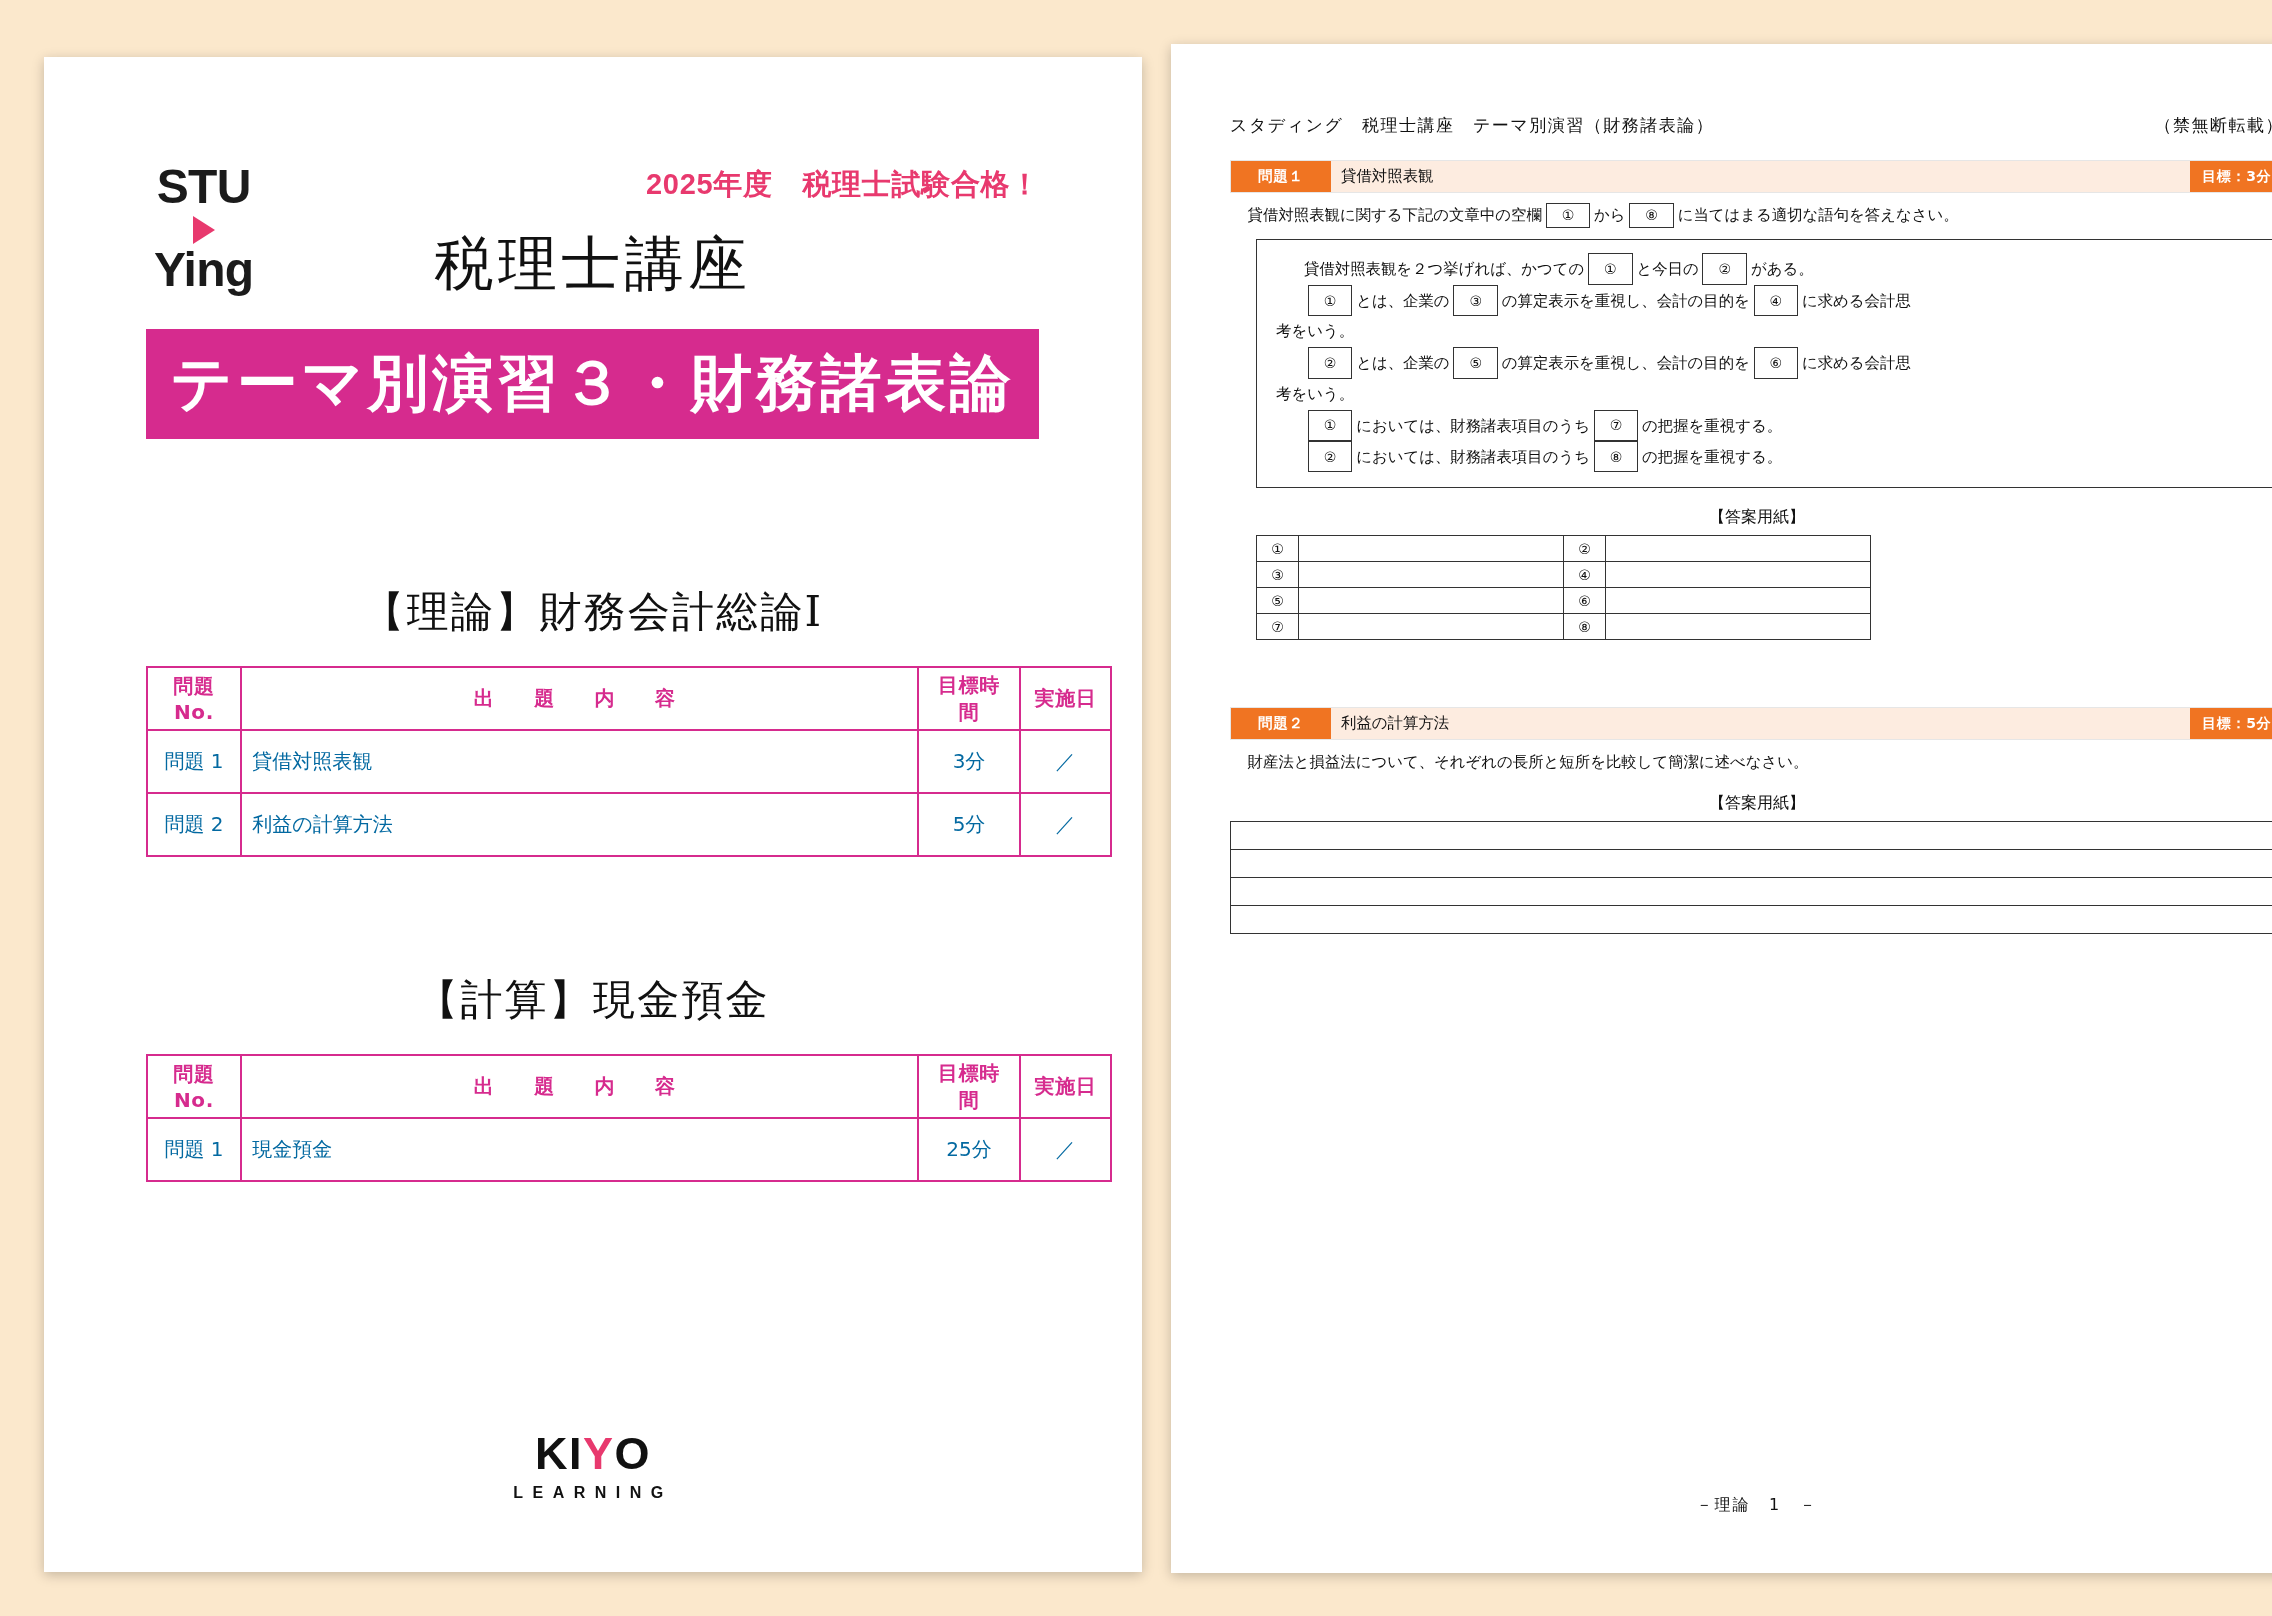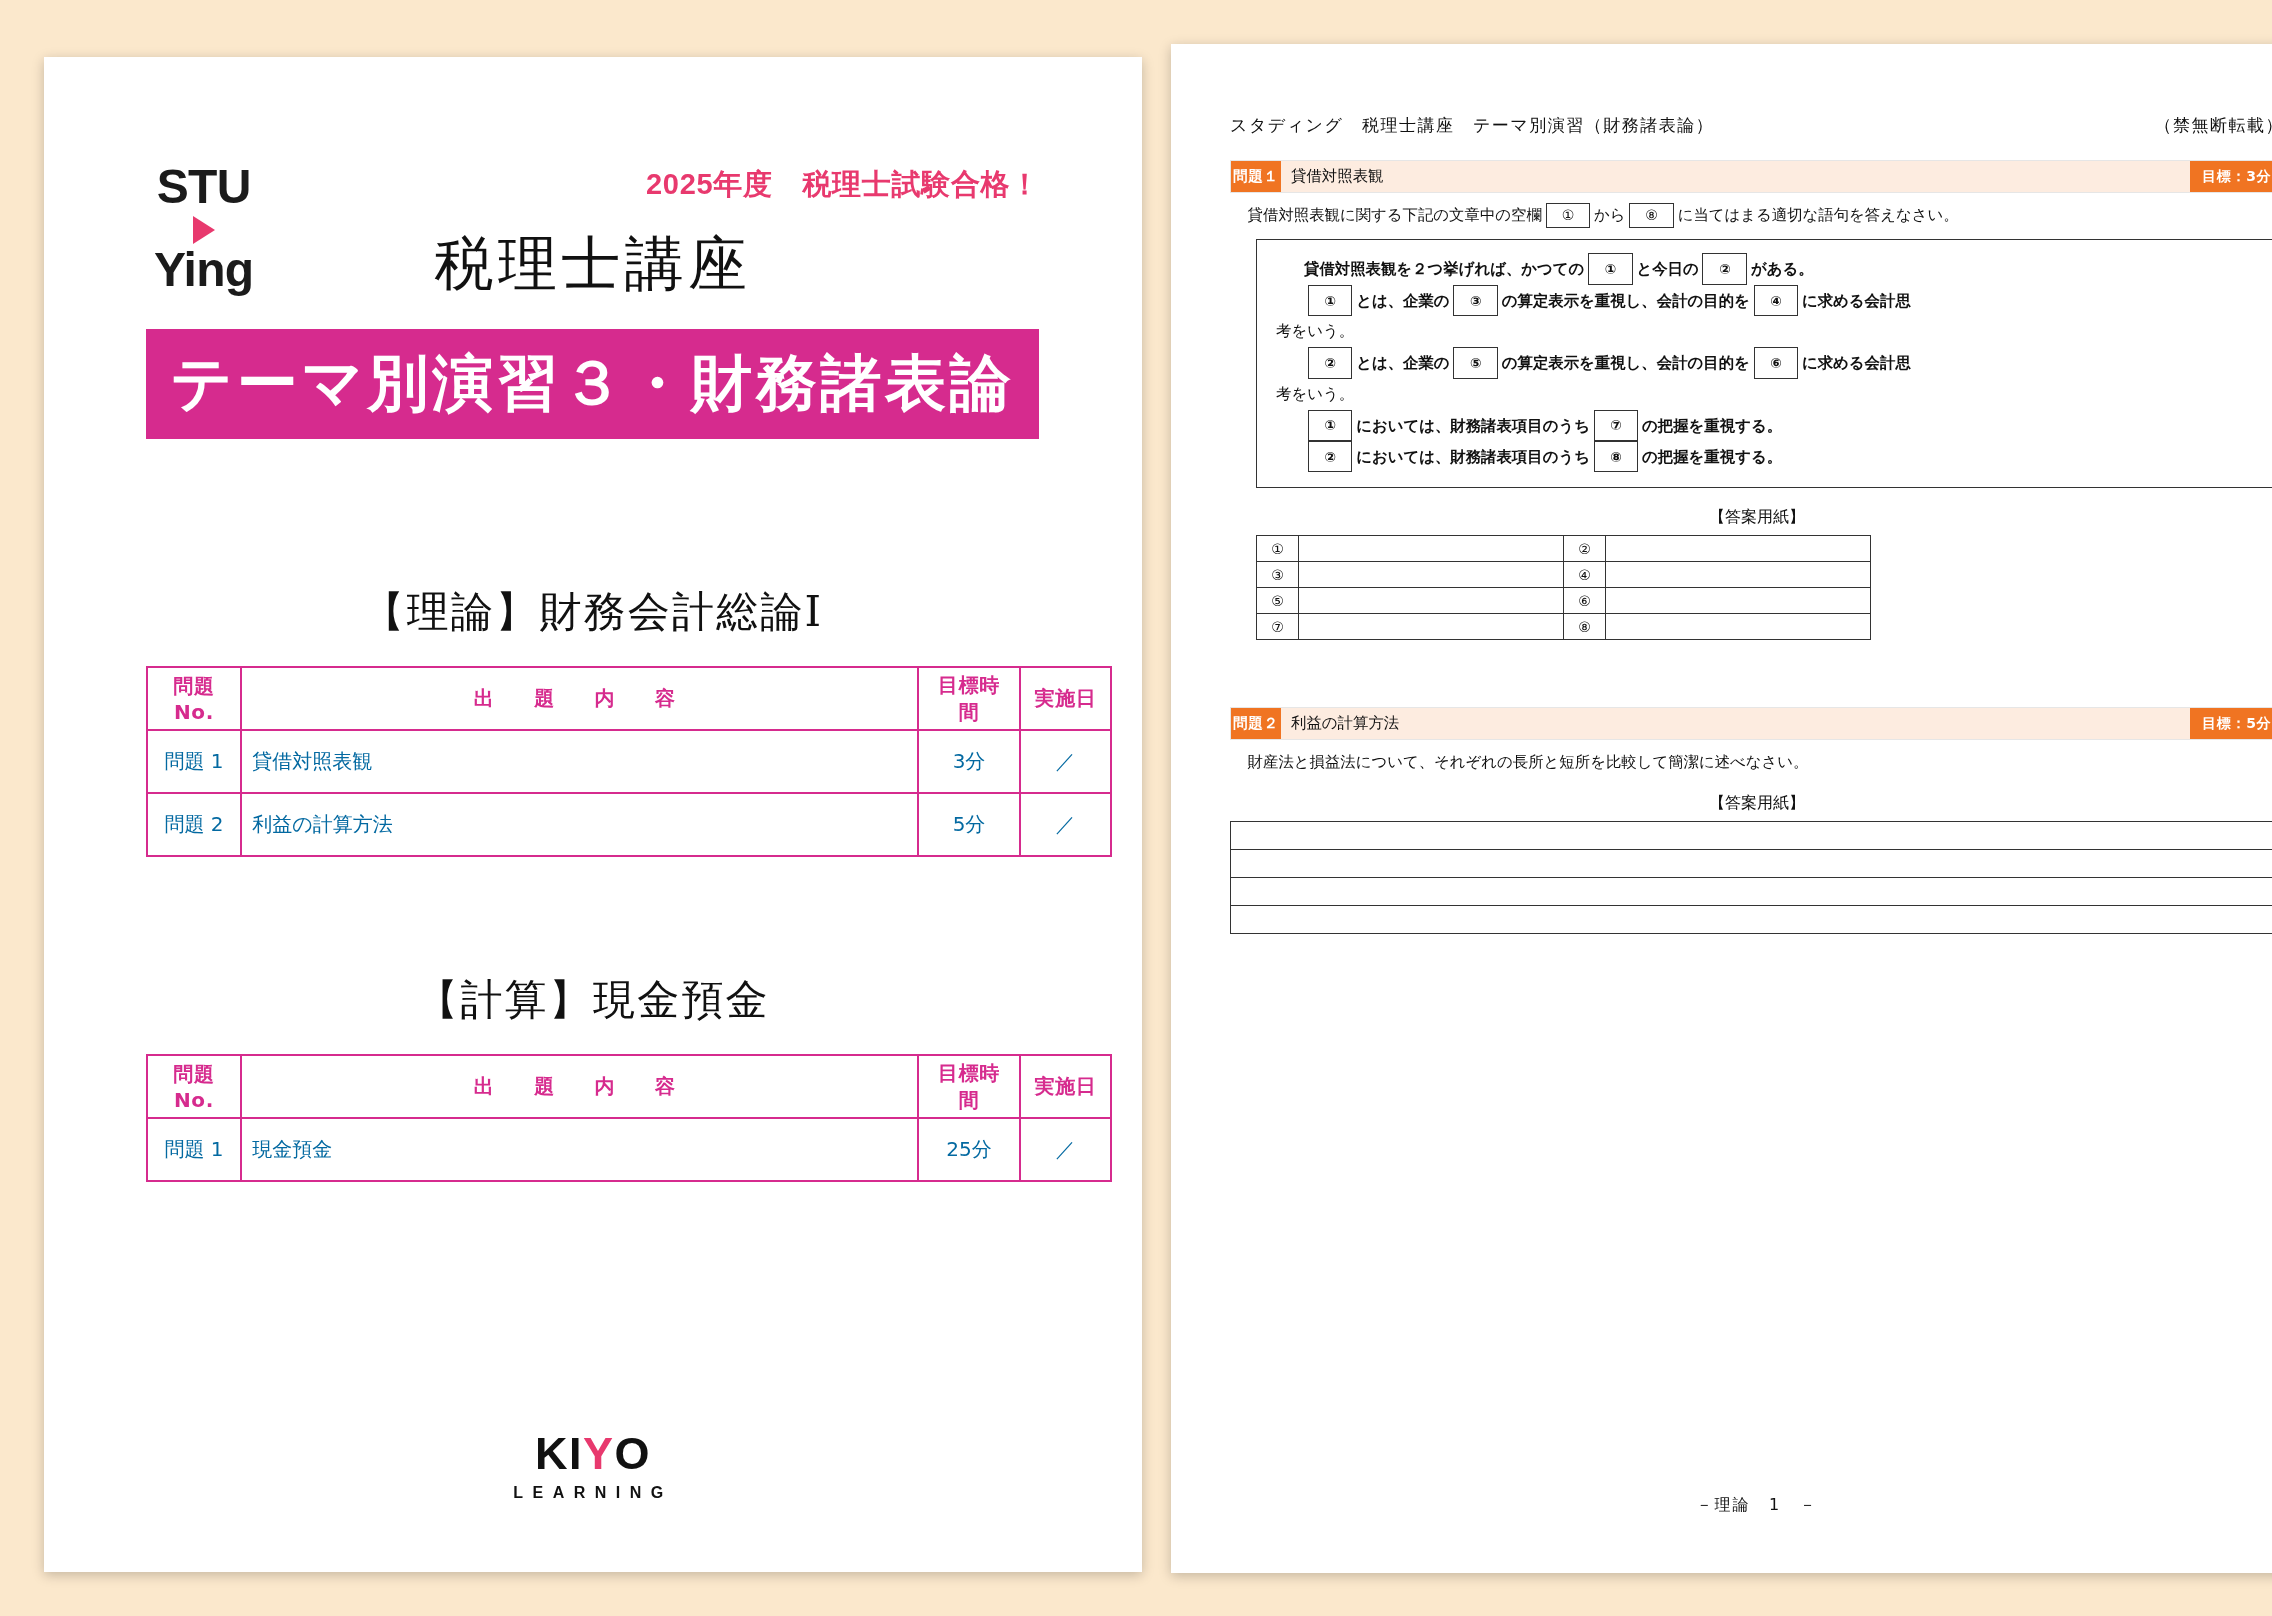--- a/index.html
+++ b/index.html
@@ -204,21 +204,21 @@
     background: #fdece0;
     margin-top: 10.2px;
   }
   .qbar .tag {
     background: #f07422;
     color: #fff;
     font-size: 14.6px;
     font-weight: bold;
     display: flex;
     align-items: center;
-    padding: 0 2px;
+    padding: 0 27px;
     letter-spacing: 0.7px;
   }
   .qbar .qname {
     flex: 1;
     display: flex;
     align-items: center;
     padding-left: 10.2px;
     font-size: 15.4px;
     background: #fdece0;
   }
@@ -248,21 +248,21 @@
     background: #fff;
   }
   .passage {
     border: 0.7px solid #333;
     margin: 11.7px 0 0 26px;
     padding: 13px 19px 14.6px 19px;
     font-size: 15.4px;
     line-height: 2.0;
   }
   .passage .ln { white-space: normal; }
-  .indent1 { padding-left: 28px; font-weight: bold; }
+  .indent1 { padding-left: 28px; }
   .ansheet-label {
     margin: 19px 0 7.3px 0;
     font-size: 16px;
     text-align: center;
   }
   table.ansgrid {
     border-collapse: collapse;
     margin-left: 26px;
     width: 615px;
     table-layout: fixed;

